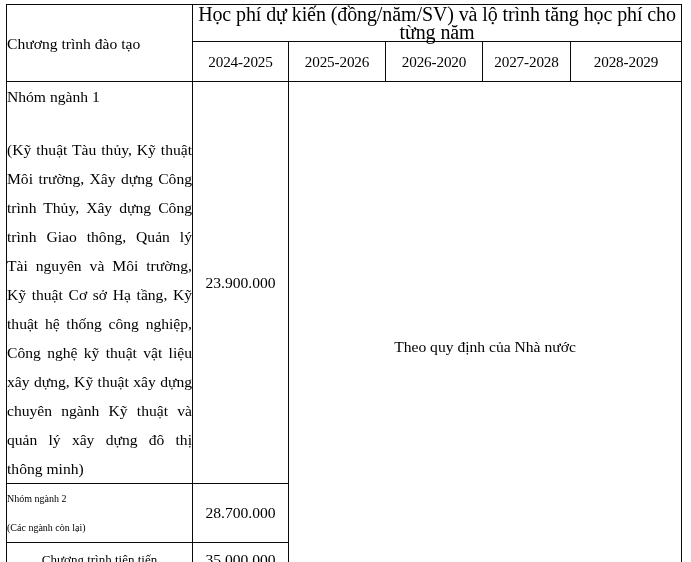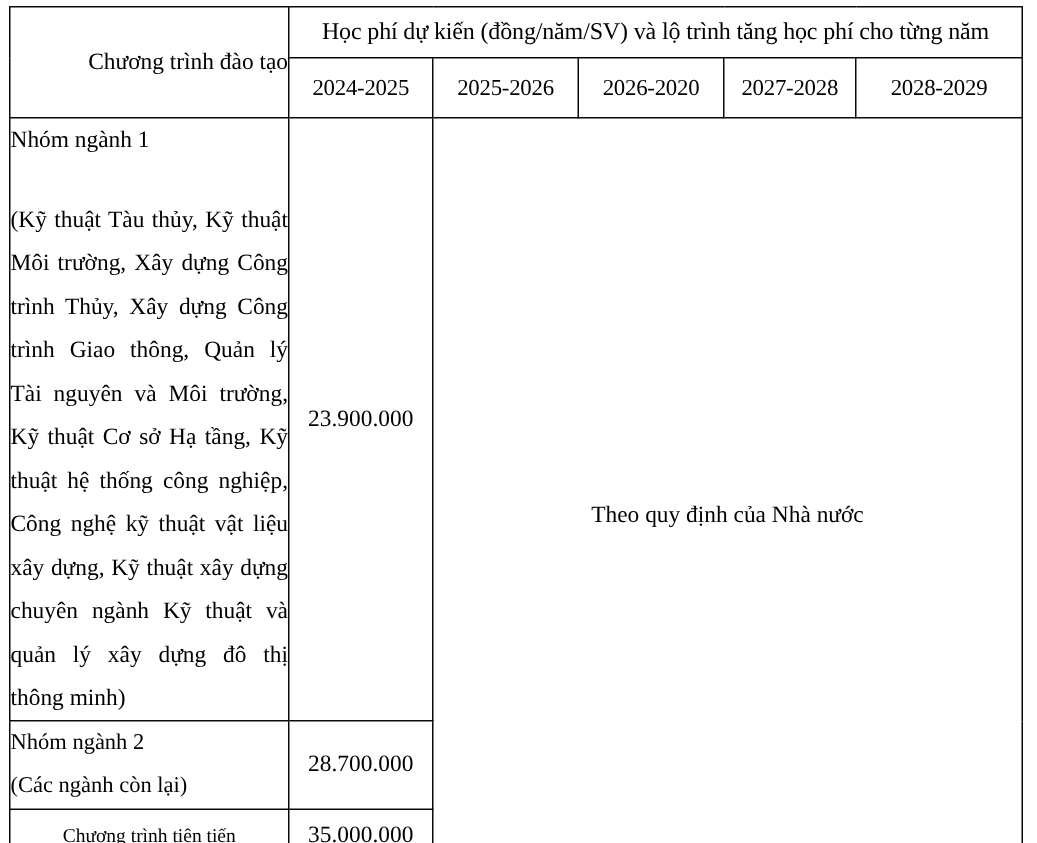--- a/index.html
+++ b/index.html
@@ -36,28 +36,28 @@
     border: 1.4px solid #0a0a0a;
     padding: 0;
     vertical-align: middle;
     font-weight: normal;
   }
 
   
   .hdr-span {
     text-align: center;
     font-weight: bold;
-    font-size: 16px;
+    font-size: 20px;
     height: 33px;
     line-height: 18px;
     letter-spacing: -0.1px;
     padding: 0 2px;
   }
   .hdr-prog {
-    text-align: right;
+    text-align: left;
     font-weight: bold;
     font-size: 15.6px;
     line-height: 19px;
     padding: 0 4px;
   }
   .hdr-year {
     text-align: center;
     font-weight: bold;
     font-size: 15.2px;
     height: 39px;
@@ -81,21 +81,21 @@
     text-align: left;
   }
   .prog-cell .just-block {
     display: block;
     text-align: justify;
     text-align-last: left;
     margin-top: 24px;
   }
 
   .prog-cell-mid {
-    font-size: 15px;
+    font-size: 10px;
     line-height: 29px;
     padding: 4px 6px 4px 6px;
     vertical-align: middle;
     text-align: left;
   }
   .prog-cell-mid .line {
     display: block;
   }
 
   .prog-cell-simple {

